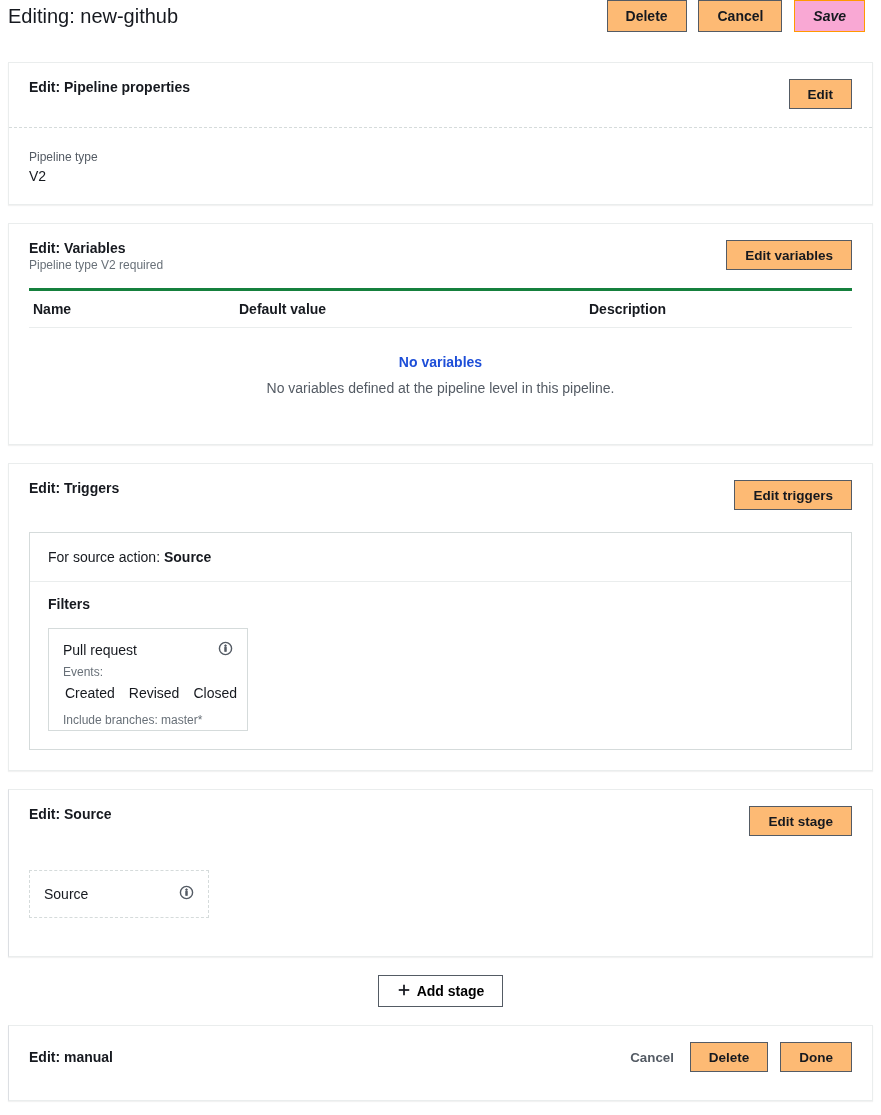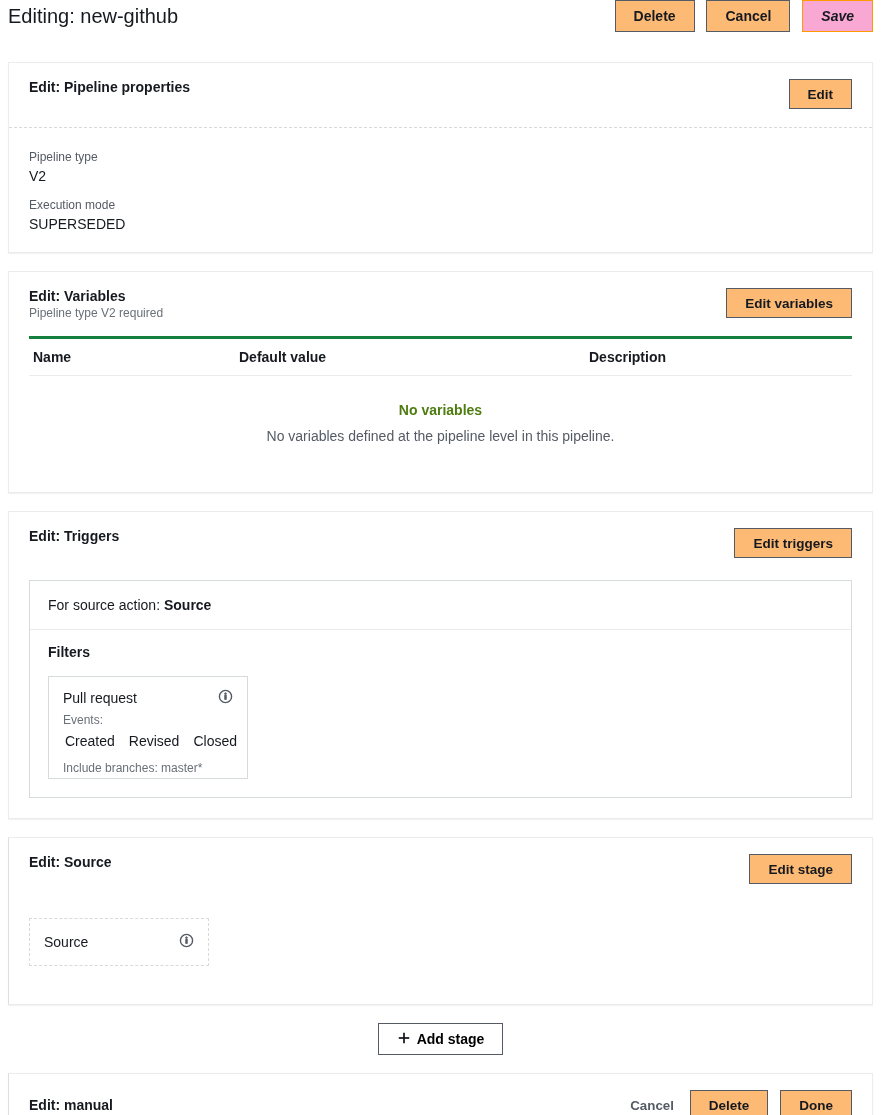--- a/index.html
+++ b/index.html
@@ -1,17 +1,17 @@
 <!DOCTYPE html>
 <html><head>
 <meta charset="utf-8">
 <style>
   * { box-sizing: border-box; margin: 0; padding: 0; font-family: "Amazon Ember", "Helvetica Neue", Arial, sans-serif; }
   body { background: #ffffff; color: #16191f; font-size: 14px; width: 881px; }
-  .page-header { display: flex; justify-content: space-between; align-items: center; padding: 0 8px 20px 8px; }
+  .page-header { display: flex; justify-content: space-between; align-items: center; padding: 0 16px 20px 8px; }
   .page-header h1 { font-size: 20px; font-weight: 500; }
   .btn { display: inline-flex; align-items: center; justify-content: center; border: 1px solid #545b64; background: #fdba74; color: #16191f; font-weight: 700; font-size: 14px; padding: 4px 18px; height: 32px; cursor: pointer; }
   .btn + .btn { margin-left: 8px; }
   .btn-primary { background: #f9a8d4; border-color: #ff9900; color: #16191f; font-style: italic; }
   .btn-link { border: none; background: none; color: #545b64; font-weight: 700; padding: 4px 12px; }
   .btn-sm { height: 30px; font-size: 13.5px; padding: 3px 18px; font-weight: 700; }
 
   .panel { border: 1px solid #eaeded; border-top: 1px solid #eaeded; margin: 10px 8px 18px 8px; box-shadow: 0 1px 1px rgba(0,0,0,0.05); }
   .panel-header { display: flex; justify-content: space-between; align-items: flex-start; padding: 16px 20px 4px 20px; }
   .panel-header h2 { font-size: 14px; font-weight: 700; }
@@ -22,21 +22,21 @@
   .kv .k { font-size: 12px; color: #545b64; }
   .kv .v { font-size: 14px; margin-top: 4px; }
 
   .divider-dot { border-top: 1px dashed #d5dbdb; margin-top: 14px; }
 
   .tbl-head { display: flex; border-top: 3px solid #15803d; border-bottom: 1px solid #eaeded; margin-top: 12px; justify-content: flex-end; }
   .tbl-head div { padding: 10px 0; font-size: 14px; font-weight: 700; color: #16191f; }
   .col-name { width: 210px; padding-left: 4px !important; }
   .col-def { width: 350px; }
   .col-desc { flex: 1; }
-  .tbl-empty { text-align: center; padding: 26px 0 10px 0; font-weight: 700; color: #4d7c0f; }
+  .tbl-empty { text-align: center; padding: 26px 0 10px 0; font-weight: 700; color: #1d4ed8; }
   .tbl-sub { text-align: center; color: #545b64; padding-bottom: 28px; font-size: 14px; }
 
   .inner-box { border: 1px solid #d5dbdb; margin-top: 10px; padding: 0; }
   .inner-box .inner-head { padding: 16px 18px; font-size: 14px; }
   .inner-box .inner-body { border-top: 1px solid #eaeded; padding: 14px 18px 18px 18px; }
   .inner-body .title { font-weight: 700; margin-bottom: 16px; }
 
   .filter-card { border: 1px solid #d5dbdb; width: 200px; padding: 12px 14px 3px 14px; }
   .filter-card .row1 { display: flex; justify-content: space-between; align-items: center; }
   .filter-card .type { font-size: 14px; }
@@ -69,24 +69,20 @@
 <div class="panel">
   <div class="panel-header">
     <h2>Edit: Pipeline properties</h2>
     <button class="btn btn-sm">Edit</button>
   </div>
   <div class="divider-dot"></div>
   <div class="panel-body">
     <div class="kv">
       <div class="k">Pipeline type</div>
       <div class="v">V2</div>
-    </div>
-    <div class="kv">
-      <div class="k">Execution mode</div>
-      <div class="v">SUPERSEDED</div>
     </div>
   </div>
 </div>
 
 <div class="panel">
   <div class="panel-header">
     <div>
       <h2>Edit: Variables</h2>
       <div class="subtitle">Pipeline type V2 required</div>
     </div>

